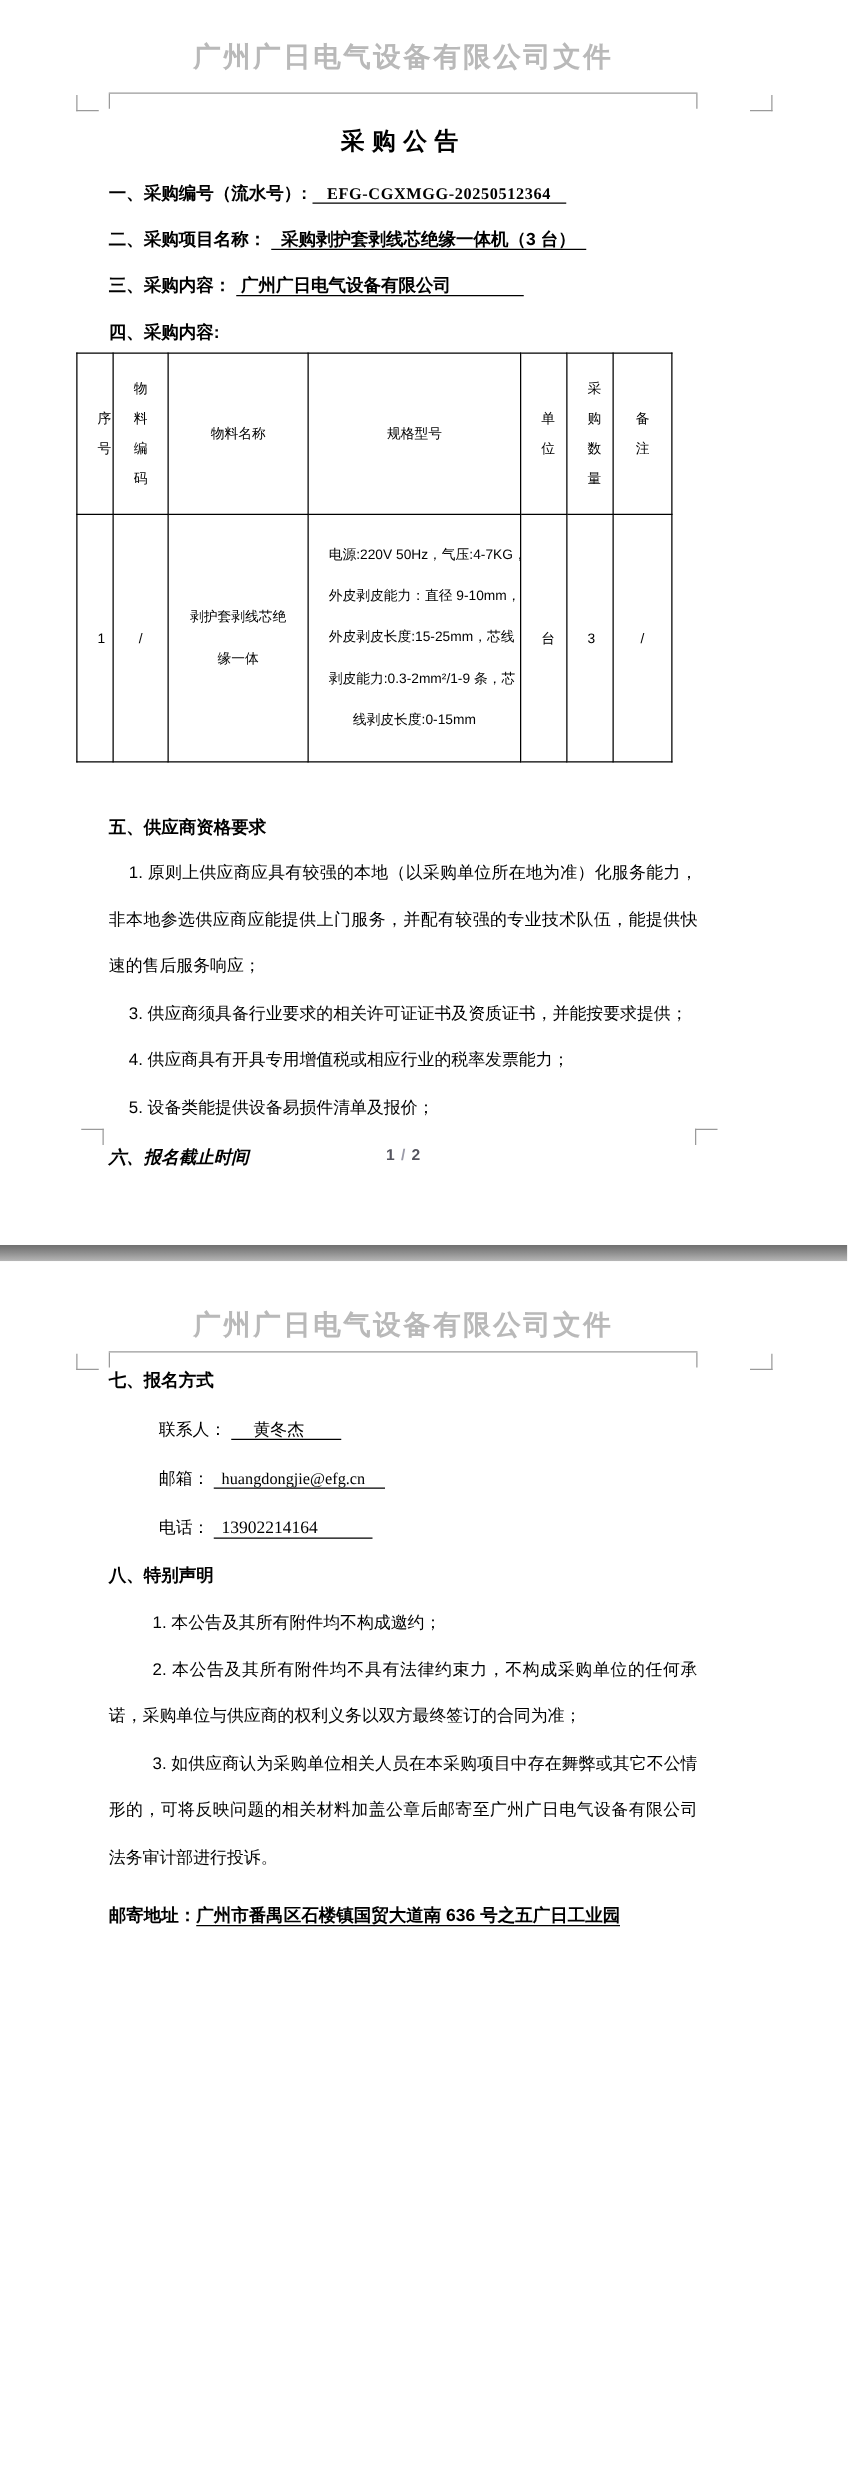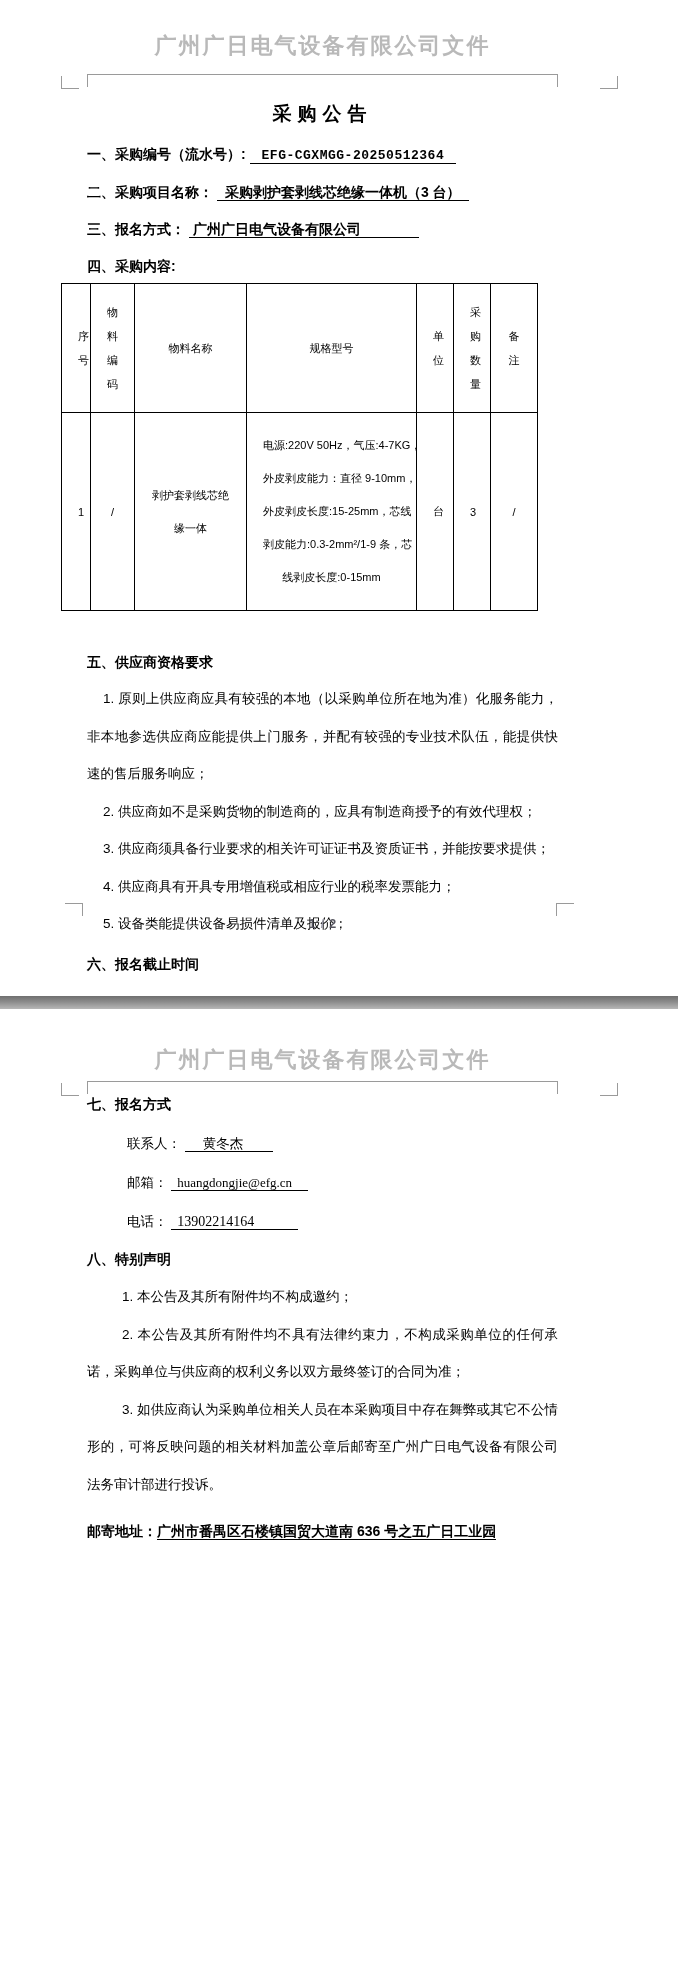--- a/index.html
+++ b/index.html
@@ -23,35 +23,35 @@
   .mark{position:absolute;width:17px;height:12px;}
   .mark-tl{border-bottom:1.5px solid #9a9a9a;border-left:1px solid #9a9a9a;left:61px;}
   .mark-tr{border-bottom:1.5px solid #9a9a9a;border-right:1px solid #9a9a9a;left:600px;}
   .mark-bl{border-top:1.5px solid #9a9a9a;border-right:1px solid #9a9a9a;left:65px;}
   .mark-br{border-top:1.5px solid #9a9a9a;border-left:1px solid #9a9a9a;left:556px;}
   #page1 .mark-tl,#page1 .mark-tr{top:76px;} #page1 .mark-bl,#page1 .mark-br{top:903px;}
   #page2 .mark-tl,#page2 .mark-tr{top:74px;} #page2 .mark-bl,#page2 .mark-br{top:916px;}
   .doc-title{margin-top:42px;text-align:center;font-size:19px;font-weight:bold;letter-spacing:6px;line-height:22px;}
   .field{margin-top:22px;font-size:14px;font-weight:bold;line-height:15px;white-space:nowrap;}
   .u{border-bottom:1.5px solid #000;}
-  .val-code{font-family:Liberation Mono, monospace;font-size:13px;letter-spacing:.5px;padding:0 12px;}
+  .val-code{font-family:Liberation Serif, serif;font-size:13px;letter-spacing:.5px;padding:0 12px;}
   .val-cjk{padding:0 8px;}
   .val-cjk-long{padding:2px 58px 0 4px;}
   table.purchase{margin-top:9px;margin-left:-26px;border-collapse:collapse;table-layout:fixed;width:476px;font-size:11px;}
   table.purchase th,table.purchase td{border:1px solid #000;padding:16px;vertical-align:middle;text-align:center;font-weight:normal;}
   table.purchase th{height:58px;line-height:24px;}
   td.spec{text-align:left;padding:5px 2px 5px 7px;line-height:33px;white-space:nowrap;}
   td.mname{line-height:33px;padding:2px 1px;}
   .sec-heading{margin-top:44px;font-size:14px;font-weight:bold;line-height:15px;}
   .req-block{margin-top:10px;}
   .req-block p,.decl-block p{margin:0;font-size:13.5px;line-height:37.5px;text-align:justify;}
   .req-block p{text-indent:16px;}
   .decl-block{margin-top:11px;}
   .decl-block p{text-indent:35px;}
-  .h6{margin-top:14px;}
+  .h6{margin-top:14px;font-style:italic;}
   .footer{position:absolute;left:87px;width:471px;text-align:center;
     font-family:Liberation Sans, sans-serif;font-weight:bold;font-size:12.5px;color:#55555f;}
   #page1 .footer{top:917px;} #page2 .footer{top:930px;}
   .footer .slash{color:#9a9aa8;padding:0 5px;}
   .deadline{margin-top:54px;margin-left:40px;font-size:13.5px;line-height:16px;white-space:nowrap;}
   .num{font-family:"Liberation Serif","DejaVu Serif",serif;font-size:13px;}
   .num-year{padding:0 14px;} .num-sm{padding:0 7px;}
   .h7{margin-top:22px;} .h8{margin-top:23px;}
   .contact{margin-top:24px;margin-left:40px;font-size:13.5px;line-height:15px;white-space:nowrap;}
   .contact .val-name{padding:0 30px 0 18px;}
@@ -81,21 +81,21 @@
         <span>一、采购编号（流水号）:</span>
         <span class="u val-code">EFG-CGXMGG-20250512364</span>
       </div>
 
       <div class="field">
         <span>二、采购项目名称：</span>
         <span class="u val-cjk">采购剥护套剥线芯绝缘一体机（3 台）</span>
       </div>
 
       <div class="field">
-        <span>三、报名方式：</span>
+        <span>三、采购内容：</span>
         <span class="u val-cjk-long">广州广日电气设备有限公司</span>
       </div>
 
       <div class="field">四、采购内容:</div>
 
       <table class="purchase">
         <colgroup>
           <col style="width:29px">
             <col style="width:44px">
             <col style="width:112px">
@@ -130,21 +130,20 @@
             <td>台</td>
             <td>3</td>
             <td>/</td>
           </tr>
         </tbody>
       </table>
 
       <div class="sec-heading">五、供应商资格要求</div>
       <div class="req-block">
         <p>1. 原则上供应商应具有较强的本地（以采购单位所在地为准）化服务能力，非本地参选供应商应能提供上门服务，并配有较强的专业技术队伍，能提供快速的售后服务响应；</p>
-        <p>2. 供应商如不是采购货物的制造商的，应具有制造商授予的有效代理权；</p>
         <p>3. 供应商须具备行业要求的相关许可证证书及资质证书，并能按要求提供；</p>
         <p>4. 供应商具有开具专用增值税或相应行业的税率发票能力；</p>
         <p>5. 设备类能提供设备易损件清单及报价；</p>
       </div>
 
       <div class="sec-heading h6">六、报名截止时间</div>
     </div>
 
     <div class="footer">
       <span>1</span><span class="slash">/</span><span>2</span>

